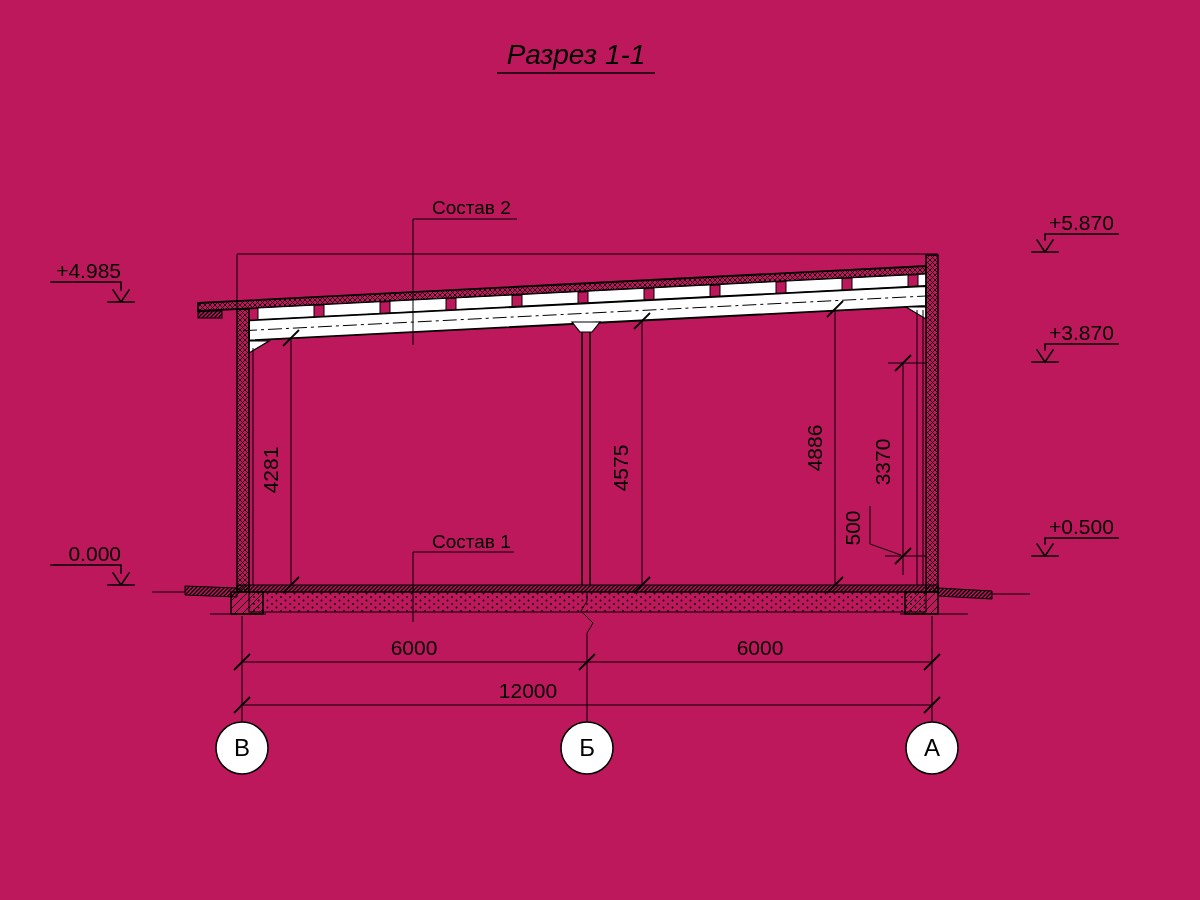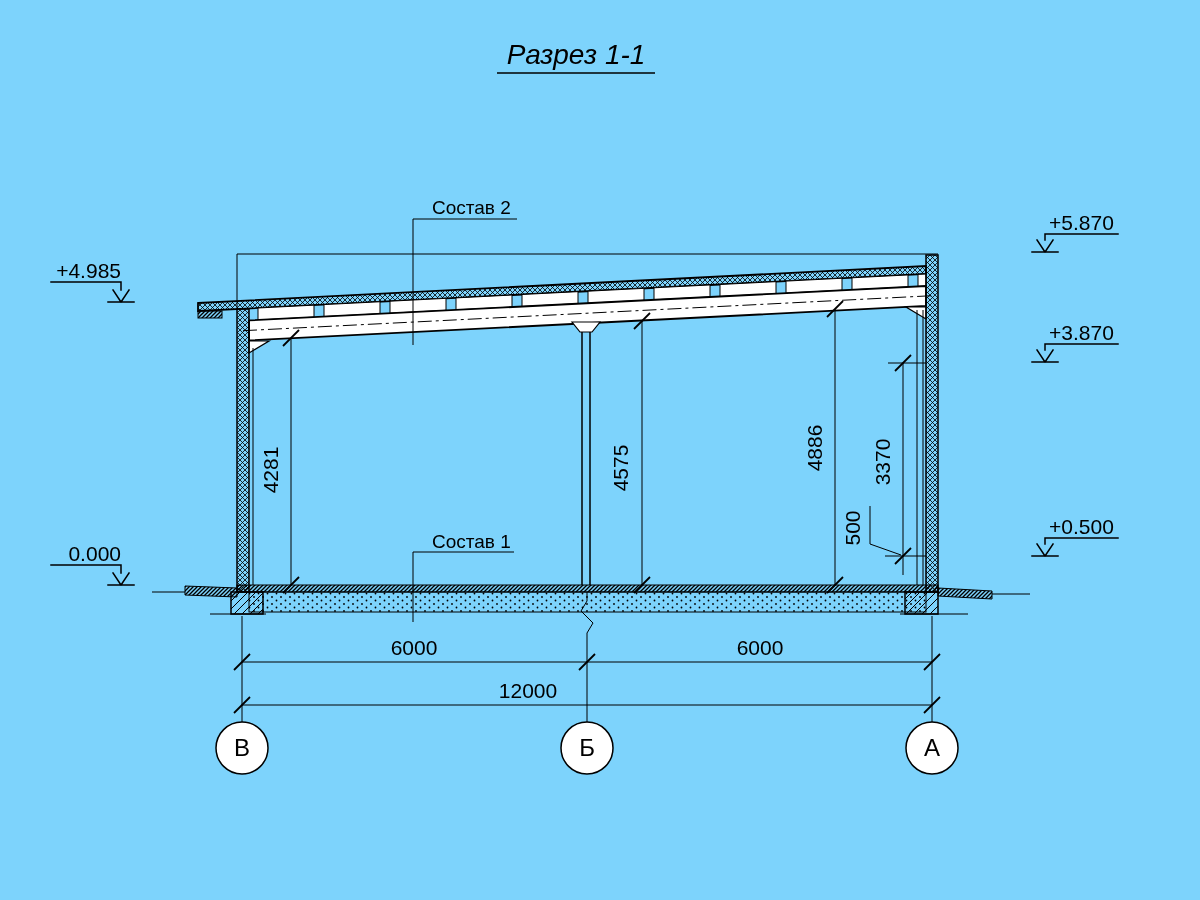--- a/index.html
+++ b/index.html
@@ -1,16 +1,16 @@
 <!DOCTYPE html>
 <html><head>
 <meta charset="utf-8">
 <style>
   html,body{margin:0;padding:0;background:#fff;}
-  .sheet{position:relative;width:1200px;height:900px;background:#7dd3fc;overflow:hidden;
+  .sheet{position:relative;width:1200px;height:900px;background:#be185d;overflow:hidden;
          font-family:"Liberation Sans", sans-serif;}
   svg{display:block}
   text{fill:#000;}
   .t-title{font-size:28px;font-style:italic;}
   .t-dim{font-size:21px;}
   .t-callout{font-size:19px;}
   .t-elev{font-size:21px;}
   .t-axis{font-size:24px;}
   .ln{stroke:#000;stroke-width:1;fill:none;}
   .ln-med{stroke:#000;stroke-width:1.5;fill:none;}

